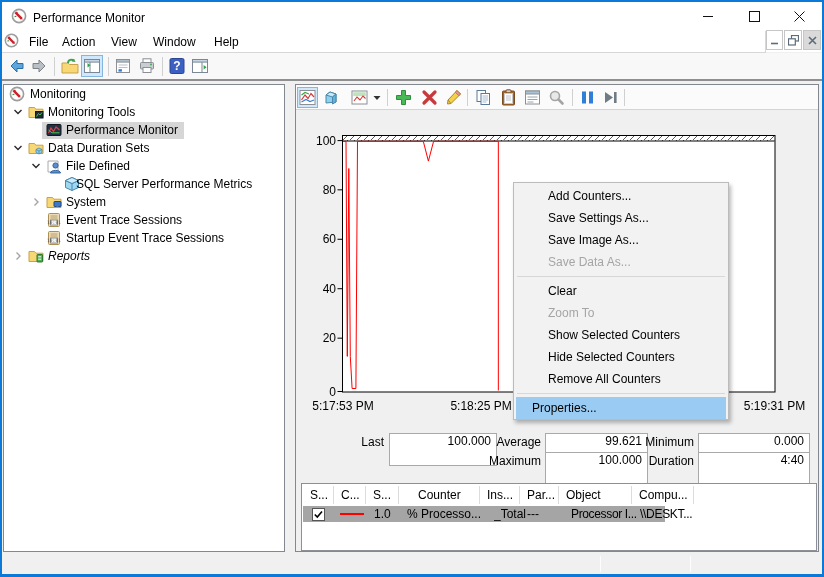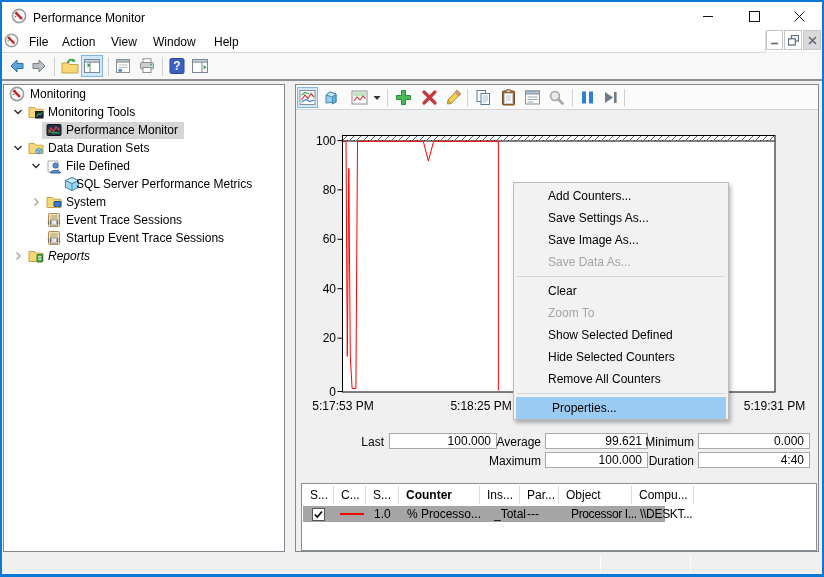--- a/index.html
+++ b/index.html
@@ -33,33 +33,33 @@
   .tree-label{position:absolute;top:2px;height:14px;line-height:14px;white-space:nowrap;}
   .tree-chev{position:absolute;top:3px;width:12px;height:12px;}
   .tree-ico{position:absolute;top:1px;width:16px;height:16px;}
   #right-pane{left:295px;top:84px;width:524px;height:468px;background:#f0f0f0;border:1px solid #828790;}
   #pm-toolbar{left:296px;top:85px;width:522px;height:25px;background:#fbfbfb;border-bottom:1px solid #d4d4d4;}
   .pm-icon{position:absolute;top:4px;width:17px;height:17px;}
   .pm-icon.boxed{border:1px solid #84b6e0;background:#cfe8fc;width:21px;height:21px;top:2px;padding:1px;}
   .pm-sep{top:4px;width:1px;height:17px;background:#d0d0d0;position:absolute;}
   
   .stat-label{position:absolute;height:14px;line-height:14px;text-align:right;}
-  .stat-box{position:absolute;height:16px;background:#fff;border:1px solid #a9a9a9;text-align:right;padding:1px 5px 0 0;line-height:13px;}
+  .stat-box{position:absolute;height:33px;background:#fff;border:1px solid #a9a9a9;text-align:right;padding:1px 5px 0 0;line-height:13px;}
   
   #legend{left:301px;top:483px;width:516px;height:68px;background:#fff;border:1px solid #8b8f97;}
   .lg-head{position:absolute;top:4px;height:14px;line-height:14px;white-space:nowrap;overflow:hidden;}
   .lg-sep{position:absolute;top:2px;width:1px;height:18px;background:#dcdcdc;}
   #lg-row{position:absolute;left:1px;top:22px;height:16px;background:#a5a5a5;}
   .lg-cell{position:absolute;top:1px;height:14px;line-height:14px;white-space:nowrap;overflow:hidden;}
   
   #ctx-menu{left:513px;top:182px;width:216px;background:#f2f2f2;border:1px solid #bbbbbb;
     box-shadow:2px 3px 4px rgba(0,0,0,0.28);padding:2px 0 0;z-index:50;}
   .ctx-item{position:relative;height:22px;line-height:22px;padding-left:34px;color:#000;white-space:nowrap;}
   .ctx-item.disabled{color:#a5a5a5;}
-  .ctx-item.hl{background:#9accf3;margin:0 2px;padding-left:36px;}
+  .ctx-item.hl{background:#9accf3;margin:0 2px;padding-left:16px;}
   .ctx-sep{height:7px;position:relative;}
   .ctx-sep::after{content:"";position:absolute;left:3px;right:3px;top:3px;height:1px;background:#d7d7d7;}
   
   .status-div{position:absolute;top:556px;width:1px;height:16px;background:#d9d9d9;border-right:1px solid #fdfdfd;}
 </style>
 </head>
 <body>
 
 <div id="window">
 
@@ -389,21 +389,21 @@
       <div class="stat-box" style="left: 698px; top: 452px; width: 112px;">4:40</div>
     </div>
 
   <div class="abs" id="legend">
       <div class="lg-head" style="left: 8px; width: 23px;">S...</div>
       <div class="lg-sep" style="left: 31px;"></div>
       <div class="lg-head" style="left: 39px; width: 24px;">C...</div>
       <div class="lg-sep" style="left: 63px;"></div>
       <div class="lg-head" style="left: 71px; width: 25px;">S...</div>
       <div class="lg-sep" style="left: 96px;"></div>
-      <div class="lg-head" style="left: 104px; width: 73px; font-weight: bold;">Counter</div>
+      <div class="lg-head" style="left: 116px; width: 73px;">Counter</div>
       <div class="lg-sep" style="left: 177px;"></div>
       <div class="lg-head" style="left: 185px; width: 32px;">Ins...</div>
       <div class="lg-sep" style="left: 217px;"></div>
       <div class="lg-head" style="left: 225px; width: 31px;">Par...</div>
       <div class="lg-sep" style="left: 256px;"></div>
       <div class="lg-head" style="left: 264px; width: 65px;">Object</div>
       <div class="lg-sep" style="left: 329px;"></div>
       <div class="lg-head" style="left: 337px; width: 54px;">Compu...</div>
       <div class="lg-sep" style="left: 391px;"></div>
       <div id="lg-row" style="width: 362px;">
@@ -424,19 +424,19 @@
   <div class="status-div" style="left:690px;"></div>
 
   <div class="abs" id="ctx-menu">
       <div class="ctx-item">Add Counters...</div>
       <div class="ctx-item">Save Settings As...</div>
       <div class="ctx-item">Save Image As...</div>
       <div class="ctx-item disabled">Save Data As...</div>
       <div class="ctx-sep"></div>
       <div class="ctx-item">Clear</div>
       <div class="ctx-item disabled">Zoom To</div>
-      <div class="ctx-item">Show Selected Defined</div>
+      <div class="ctx-item">Show Selected Counters</div>
       <div class="ctx-item">Hide Selected Counters</div>
       <div class="ctx-item">Remove All Counters</div>
       <div class="ctx-sep"></div>
       <div class="ctx-item hl">Properties...</div>
     </div>
 </div>
 
 </body></html>

